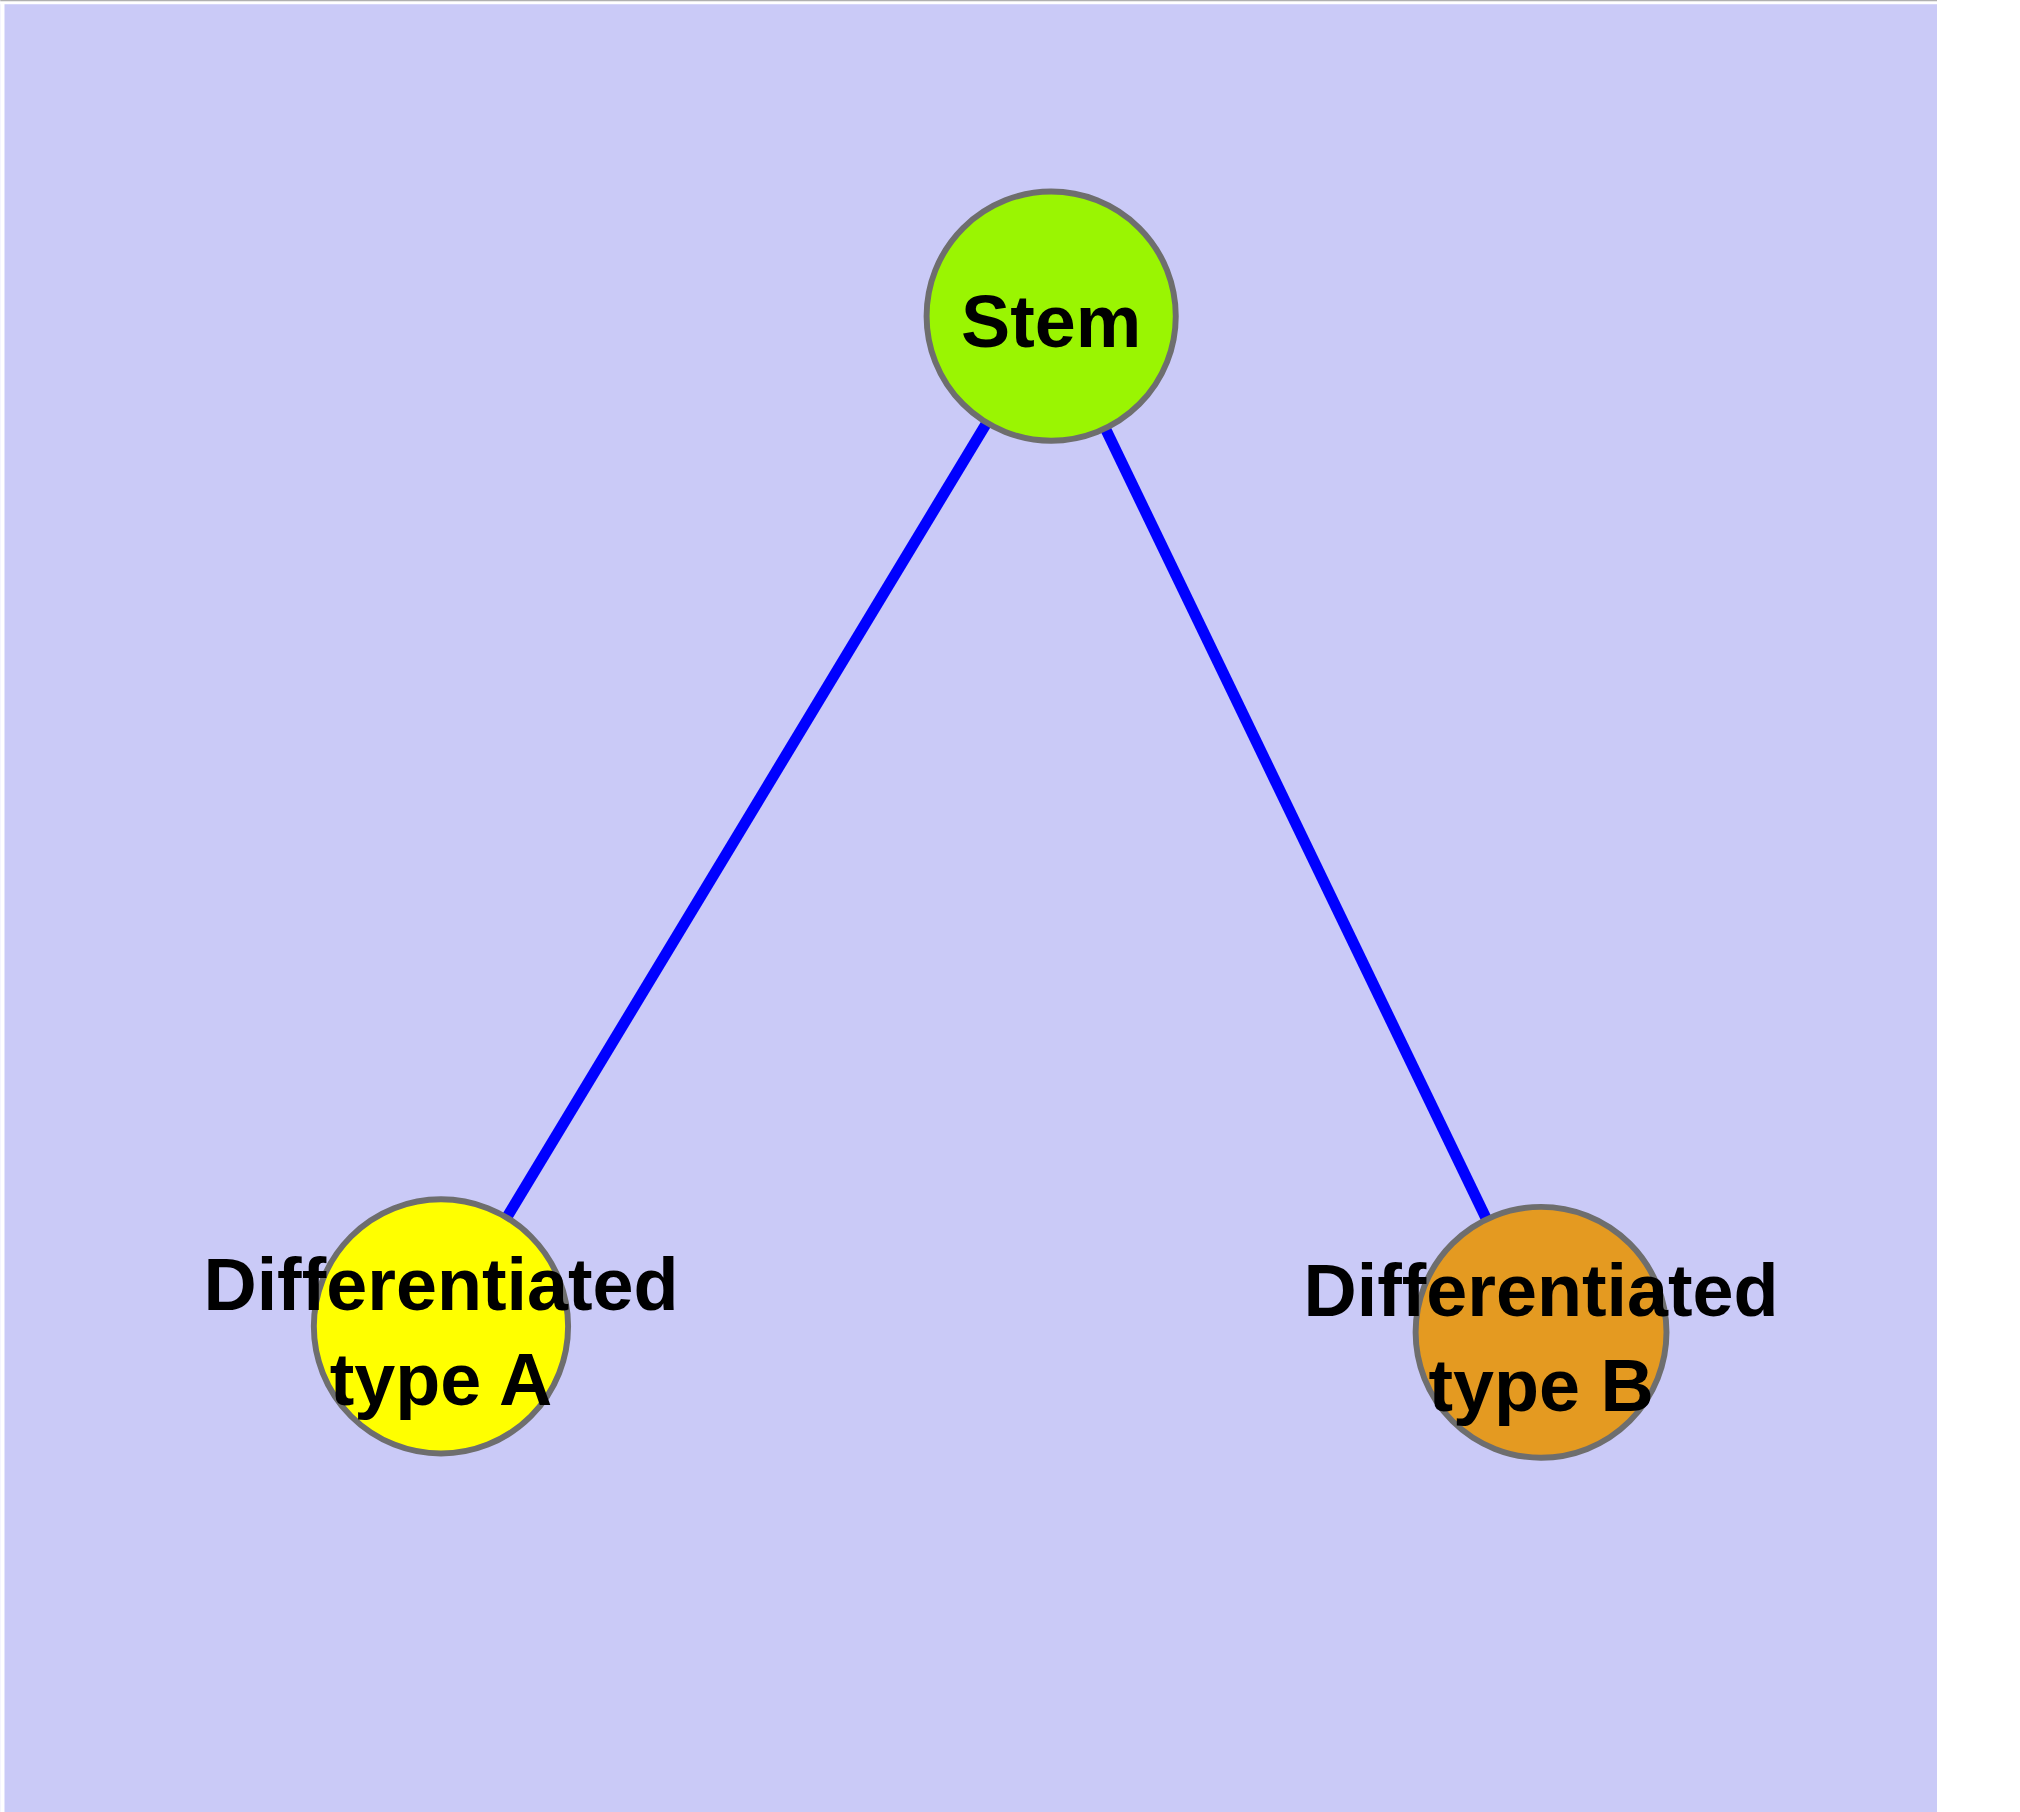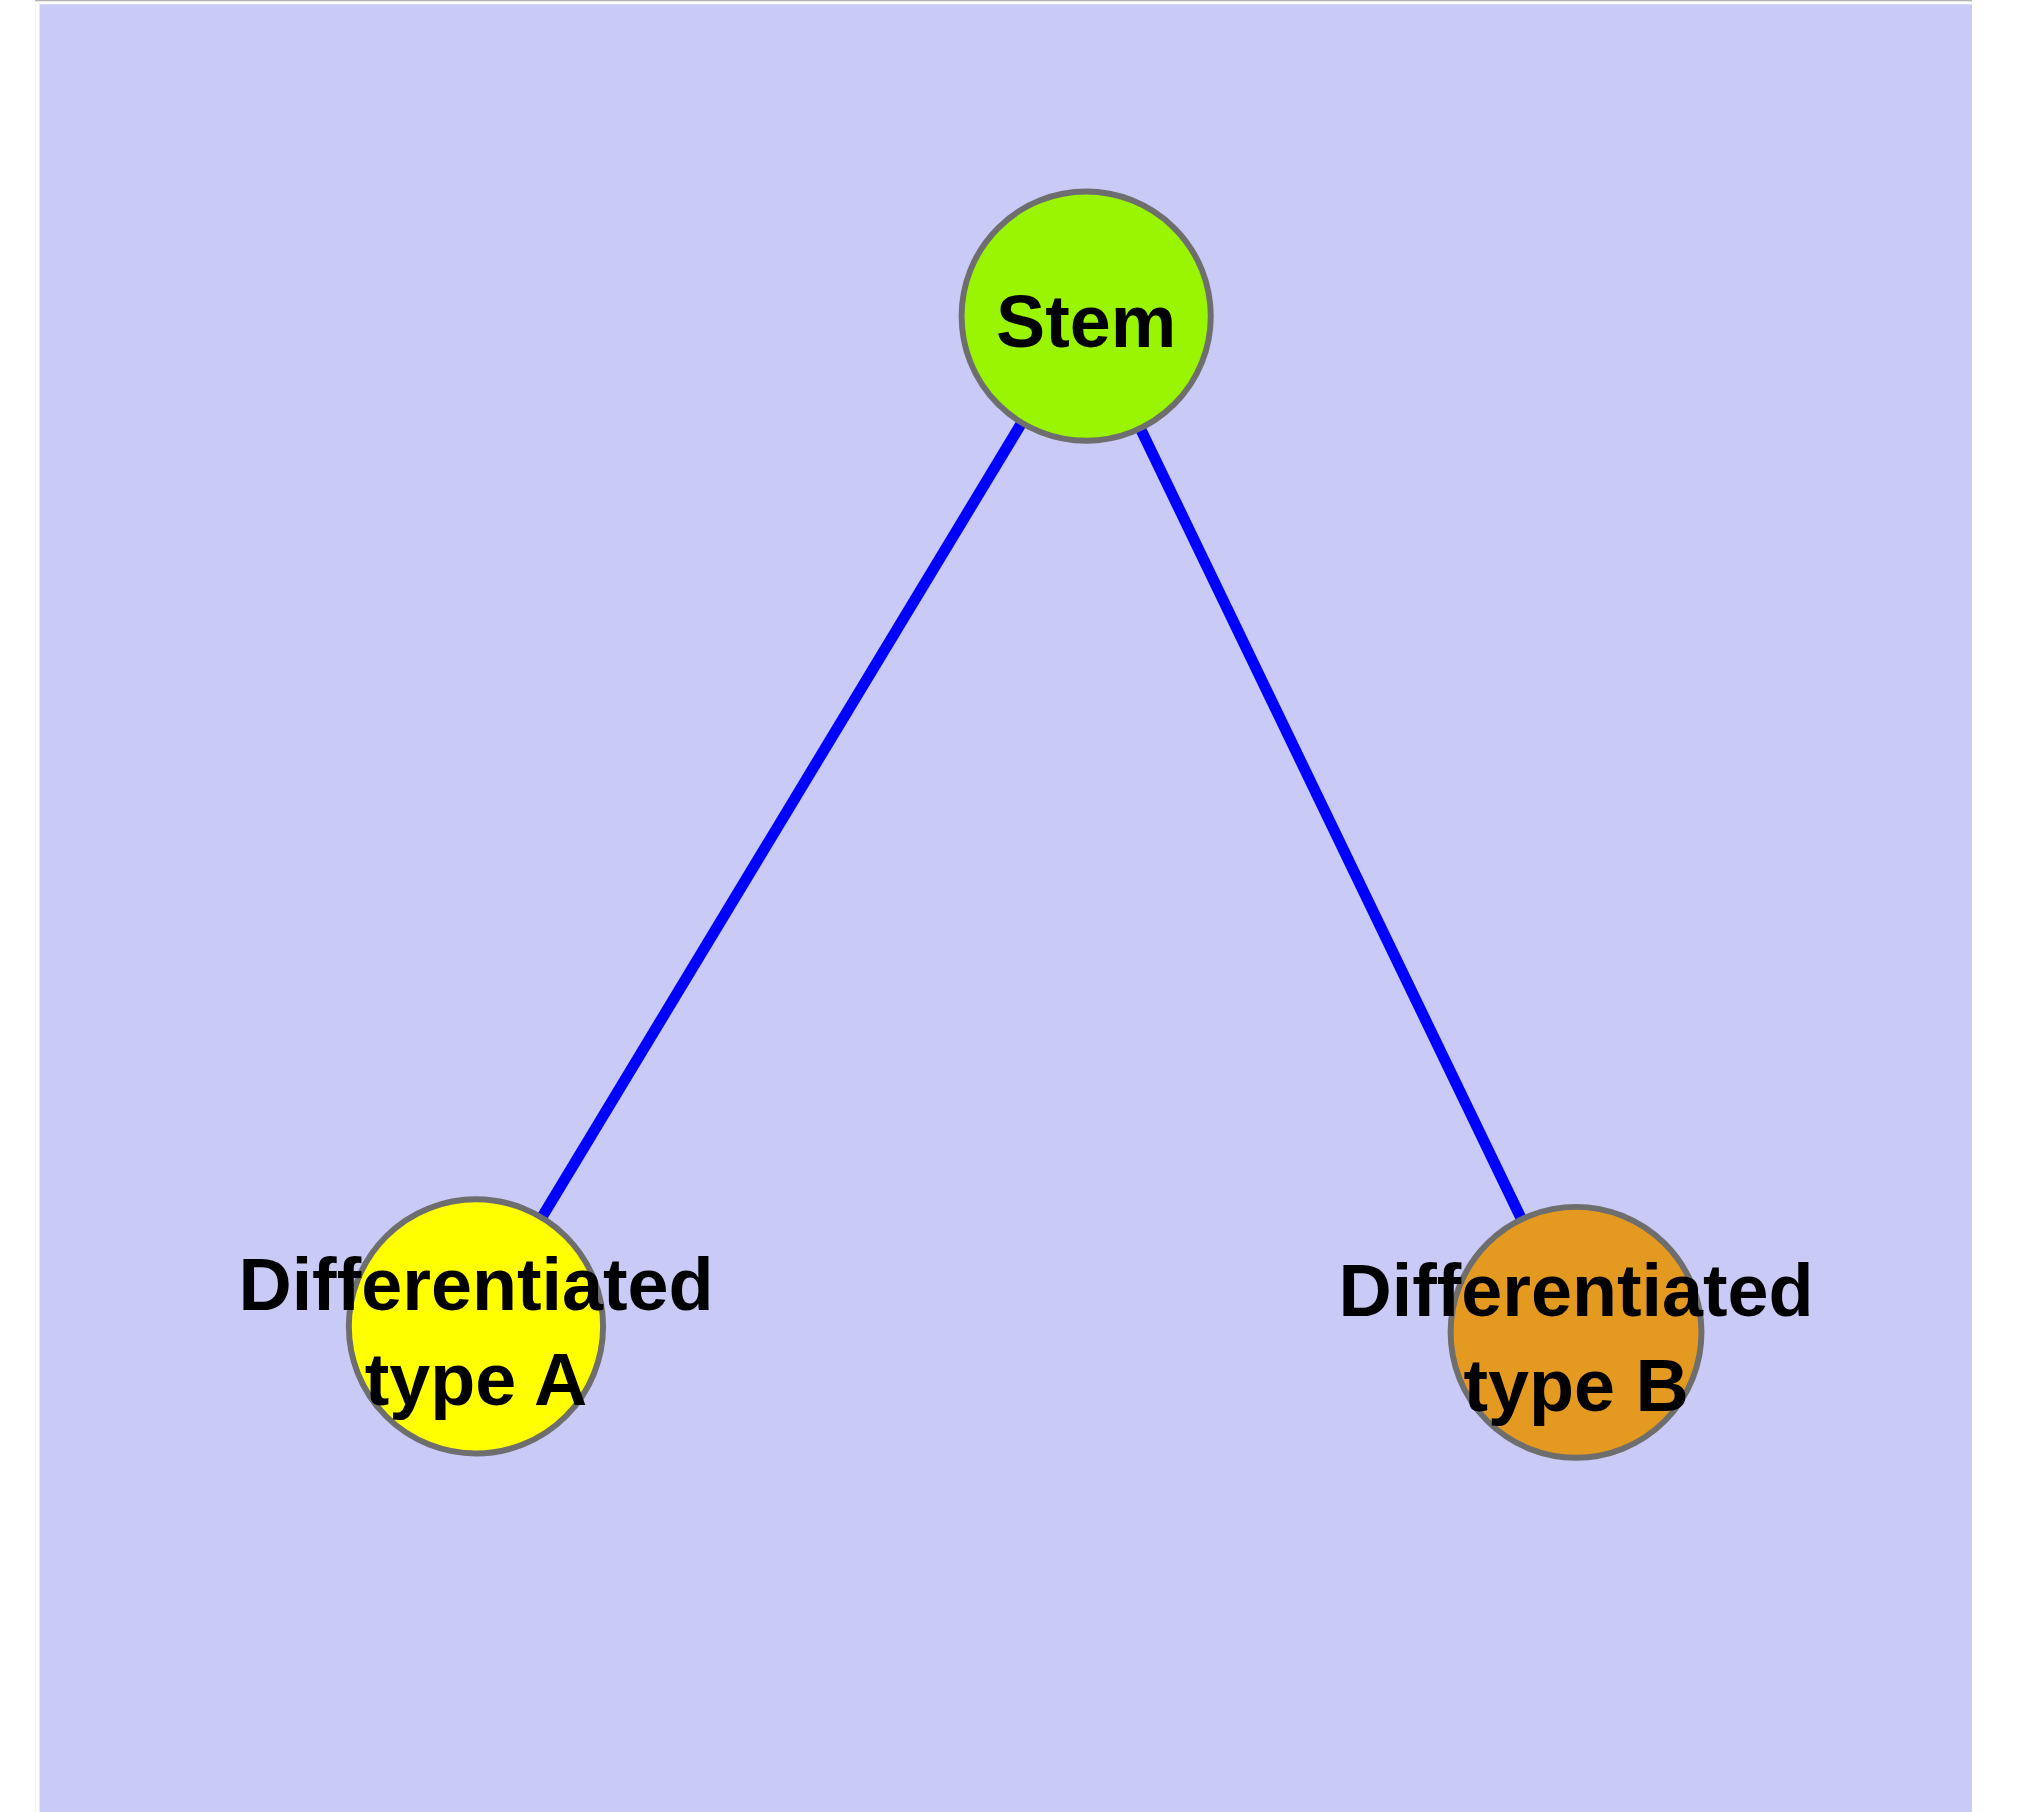--- a/index.html
+++ b/index.html
@@ -5,21 +5,20 @@
   html, body {
     margin: 0;
     padding: 0;
     background: #ffffff;
   }
   .canvas {
     position: relative;
     width: 1937px;
     height: 1812px;
     overflow: hidden;
-    margin-left: 35px;
   }
   svg.diagram {
     display: block;
     width: 2021px;
     height: 1812px;
   }
   .node-label {
     font-family: "Liberation Sans", sans-serif;
     font-weight: bold;
     font-size: 87px;

